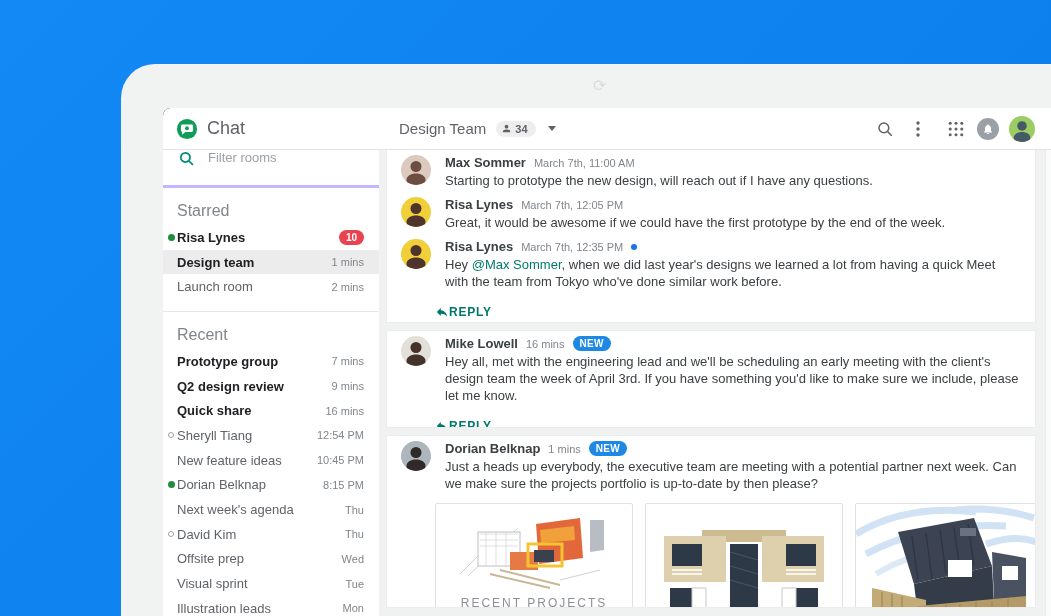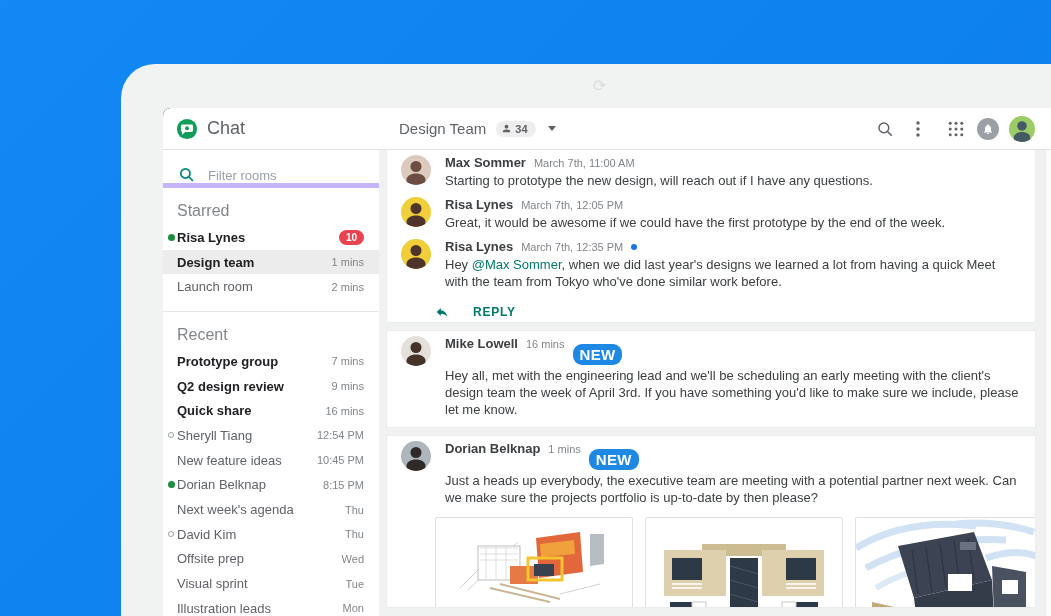--- a/index.html
+++ b/index.html
@@ -39,22 +39,22 @@
     display:flex; align-items:center; justify-content:center; margin-right:10px; }
   .uavatar { width:26px; height:26px; border-radius:50%; overflow:hidden;
     background:#9ccc65; color:#455a64; border:none; cursor:pointer; padding:0; }
   .uavatar svg, .avatar svg { display:block; width:100%; height:100%; }
 
   
   .content { flex:1; display:flex; background:#f0f1f1; overflow:hidden; }
 
   
   .sidebar { width:216px; flex:none; background:#fff; }
-  .searchrow { height:38px; display:flex; align-items:flex-end; padding-left:15px;
-    border-bottom:5px solid #c4b5fd; }
+  .searchrow { height:38px; display:flex; align-items:flex-start; padding-left:15px;
+    border-bottom:3px solid #c4b5fd; }
   .searchrow input { border:none; outline:none; font-size:13px; color:#3c4043;
     margin-left:13px; width:150px; font-family:inherit; background:transparent; }
   .searchrow input::placeholder { color:#9aa0a6; }
   .seclabel { font-size:16px; color:#80868b; padding:14px 0 5px 14px; }
   .srow { height:24.7px; display:flex; align-items:center; position:relative;
     padding:0 15px 0 14px; cursor:pointer; }
   .srow .slabel { flex:1; font-size:13px; color:#5f6368; white-space:nowrap;
     overflow:hidden; text-overflow:ellipsis; }
   .srow.unread .slabel { color:#202124; font-weight:700; }
   .srow.selected { background:#ececec; }
@@ -75,28 +75,28 @@
   .card1 { height:173px; }
   .card2 { height:98px; }
   .card3 { height:173px; }
   .msg { display:flex; padding:5px 16px 3px 14px; }
   .avatar { width:30px; height:30px; border-radius:50%; overflow:hidden; flex:none;
     margin-right:14px; cursor:pointer; }
   .mbody { flex:1; min-width:0; }
   .mhead { display:flex; align-items:baseline; }
   .mname { font-size:13px; font-weight:700; color:#3c4043; cursor:pointer; }
   .mtime { font-size:11px; color:#80868b; margin-left:8px; }
-  .newbadge { background:#1e88e5; color:#fff; font-size:15px; font-weight:700;
+  .newbadge { background:#1e88e5; color:#fff; font-size:10px; font-weight:700;
     letter-spacing:.3px; border-radius:9px; padding:2px 7px; margin-left:8px;
-    align-self:center;margin-top:8px; }
+    align-self:center; }
   .bluedot { width:6px; height:6px; border-radius:50%; background:#1a73e8;
     margin-left:8px; align-self:center; }
   .mtext { font-size:13px; color:#3c4043; line-height:17px; margin-top:2px; }
   .mention { color:#00796b; text-decoration:none; cursor:pointer; }
-  .reply { display:flex; align-items:center; gap:24px; background:none; border:none;
+  .reply { display:flex; align-items:center; gap:0; background:none; border:none;
     cursor:pointer; margin:12px 0 0 48px; color:#00796b; font-size:12px; font-weight:700;
     letter-spacing:.8px; font-family:inherit; }
   .attachments { display:flex; gap:12px; margin:8px 0 0 48px; }
   .attach { background:#fff; border:1px solid #e0e0e0; border-radius:2px; overflow:hidden;
     cursor:pointer; flex:none; }
   .attach.a1 { width:198px; height:140px; padding:6px 4px 0 4px; text-align:center; }
   .attach.a2 { width:198px; height:140px; }
   .attach.a3 { width:183px; height:140px; }
   .a1 .capt { font-size:12px; letter-spacing:2px; color:#8d9196; margin-top:2px; }
   .scrollbar { position:absolute; right:0; top:0; bottom:0; width:6px; background:#fbfbfb;

